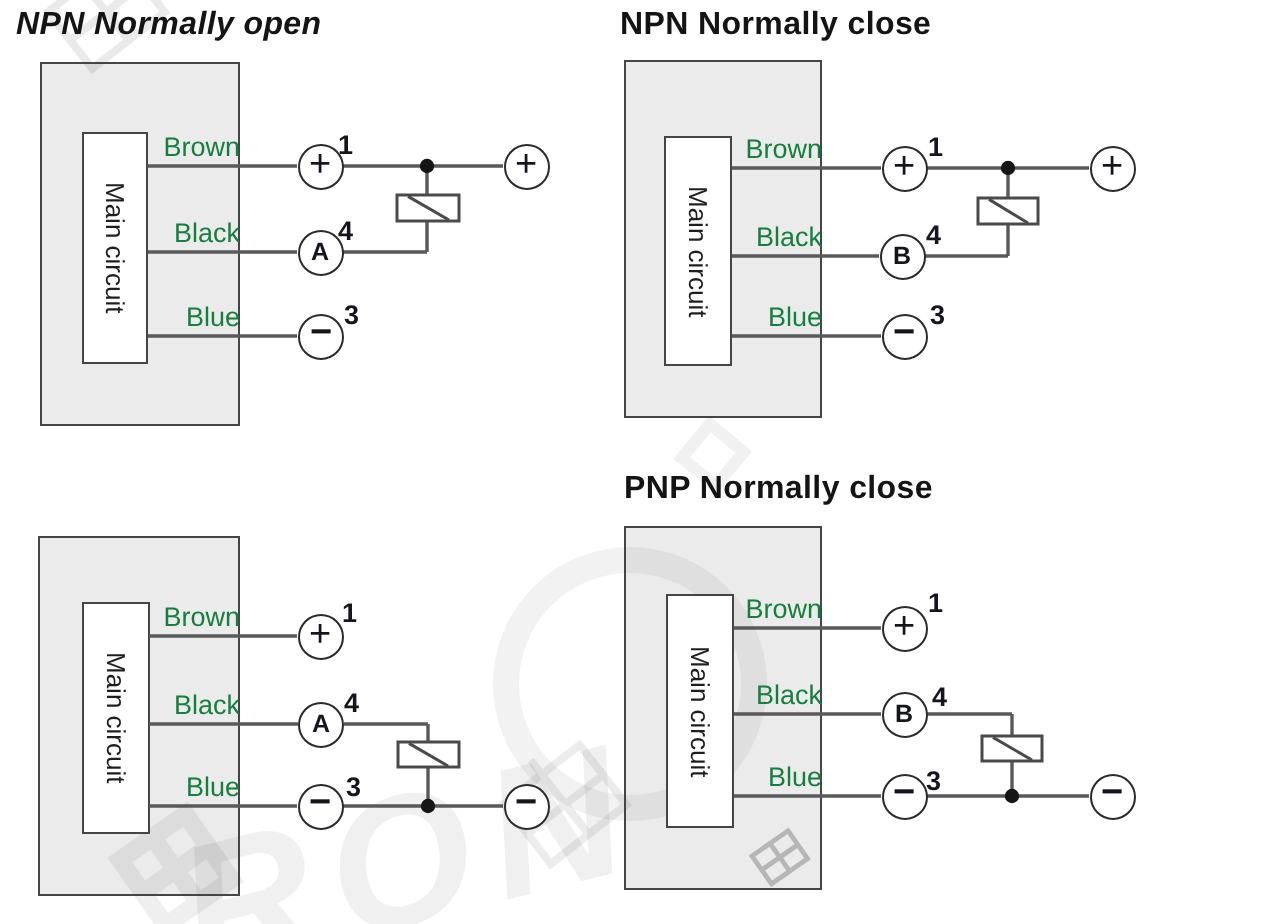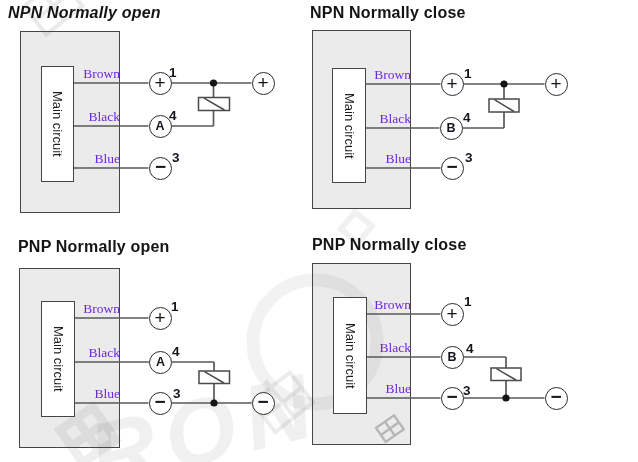--- a/index.html
+++ b/index.html
@@ -7,21 +7,21 @@
           font-family:"Liberation Sans",sans-serif;-webkit-font-smoothing:antialiased;}
   .wm-layer{position:absolute;left:0;top:0;z-index:0;}
   .wm-logo{position:absolute;z-index:0;font-weight:700;font-style:italic;color:#000;opacity:0.055;
            letter-spacing:10px;transform:rotate(-14deg);pointer-events:none;}
   .diagram-title{position:absolute;margin:0;font-size:16px;font-weight:700;color:#141414;z-index:5;letter-spacing:0.2px;}
   .outer-box{position:absolute;background:rgba(0,0,0,0.078);border:1.4px solid #454545;box-sizing:border-box;z-index:1;}
   .inner-box{position:absolute;background:#ffffff;border:1.4px solid #454545;box-sizing:border-box;z-index:2;
              display:flex;align-items:center;justify-content:center;}
   .vtext{writing-mode:vertical-rl;font-size:13px;color:#1d1d1d;white-space:nowrap;}
   .wires-layer{position:absolute;left:0;top:0;z-index:3;}
-  .wire-label{position:absolute;width:70px;text-align:right;font-size:13.5px;color:#6d28d9;z-index:4;line-height:16px;font-family:Liberation Serif, serif;}
+  .wire-label{position:absolute;width:70px;text-align:right;font-size:13.5px;color:#15803d;z-index:4;line-height:16px;}
   .term{position:absolute;width:23px;height:23px;border:1.6px solid #2b2b2b;border-radius:50%;background:#fff;
         box-sizing:border-box;display:flex;align-items:center;justify-content:center;z-index:4;}
   .term .sym{font-size:19px;font-weight:500;color:#15151e;line-height:1;margin-top:-2px;}
   .term.small .sym{font-size:12.5px;font-weight:700;margin-top:0;}
   .term.bold .sym{font-weight:800;margin-top:-3px;}
   .pin{position:absolute;font-size:13.5px;font-weight:600;color:#15151e;z-index:5;line-height:15px;}
 </style>
 </head>
 <body>
 
@@ -98,21 +98,20 @@
   <div class="term bold" style="left:440.5px;top:156.5px;">
     <span class="sym">−</span>
     </div>
   <div class="term" style="left:544.5px;top:72.5px;">
     <span class="sym">+</span>
     </div>
   <span class="pin" style="left:464px;top:66px;">1</span>
   <span class="pin" style="left:463px;top:110px;">4</span>
   <span class="pin" style="left:465px;top:150px;">3</span>
 
-  <h3 class="diagram-title" style="left:18px;top:238px;">PNP Normally open</h3>
   <div class="outer-box" style="left:19px;top:268px;width:101px;height:180px;"></div>
   <div class="inner-box" style="left:41px;top:301px;width:34px;height:116px;">
     <span class="vtext">Main circuit</span>
   </div>
   <span class="wire-label" style="left:50px;top:301px;">Brown</span>
   <span class="wire-label" style="left:50px;top:345px;">Black</span>
   <span class="wire-label" style="left:50px;top:386px;">Blue</span>
   <div class="term" style="left:148.5px;top:306.5px;">
     <span class="sym">+</span>
     </div>

